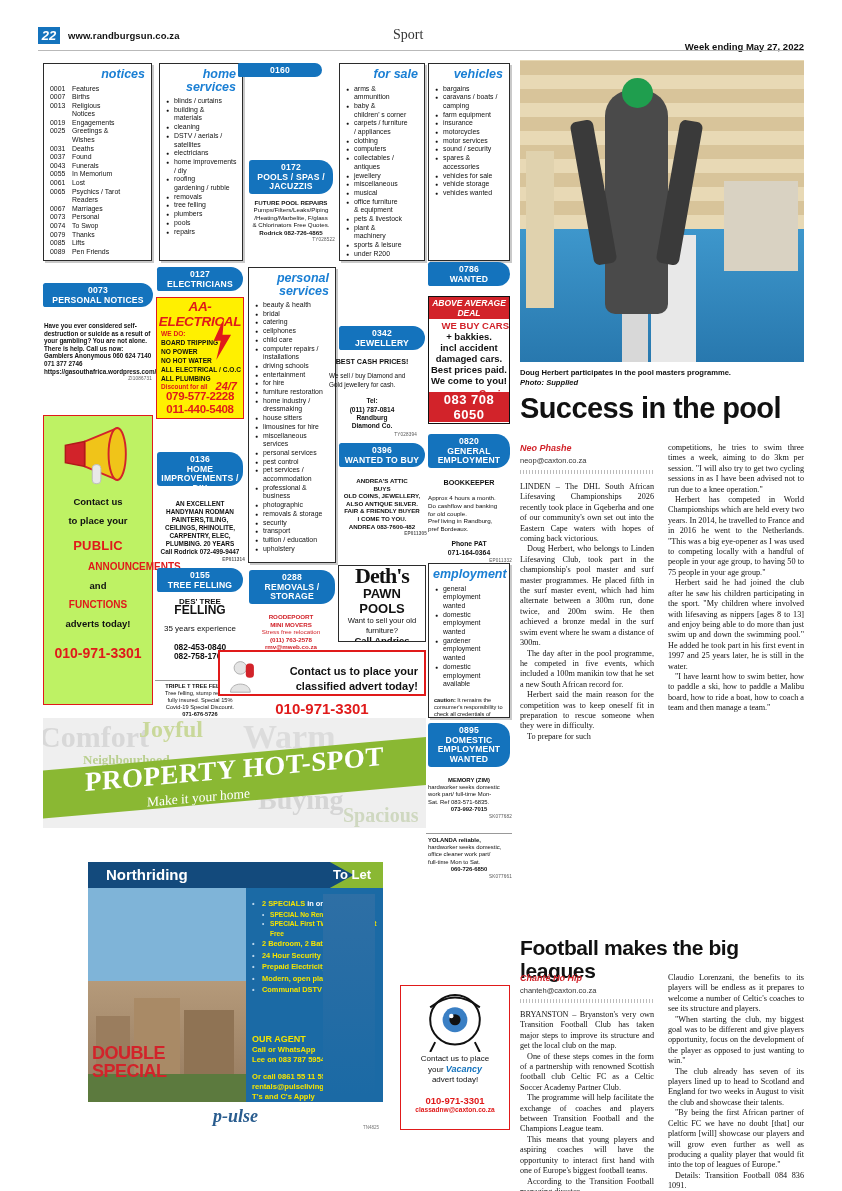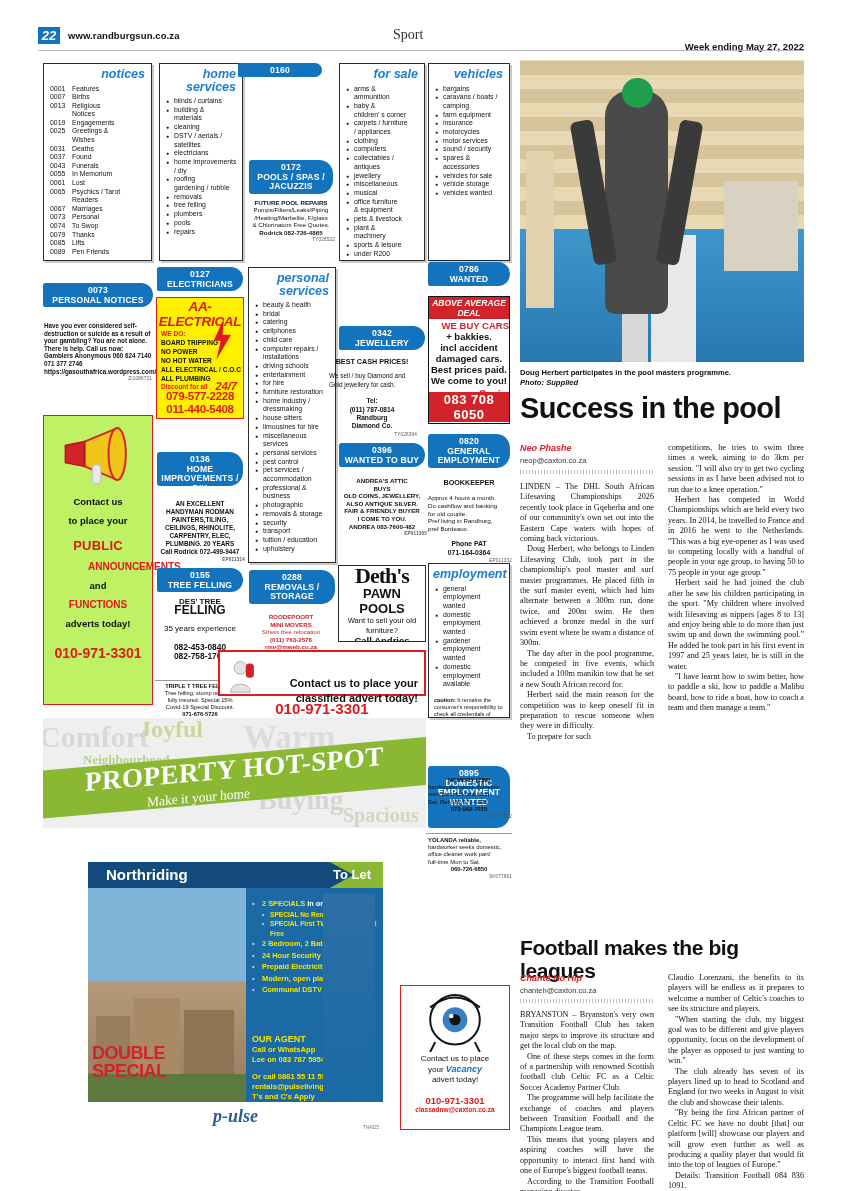--- a/index.html
+++ b/index.html
@@ -553,21 +553,21 @@
         <li>domestic</li>
         <li class="cont">employment</li>
         <li class="cont">available</li>
       </ul>
     <div class="empbox-note" style="margin-top:4px;">
       <b>caution:</b>
       <span>It remains the consumer's responsibility to check all credentials of potential employees before making final employment decisions</span>
     </div>
   </div>
 
-  <div class="pill" style="left:428px;top:723px;width:82px;height:62px;margin-top:43px;">
+  <div class="pill" style="left:428px;top:723px;width:82px;height:44px;">
     <span id="pill-domestic-employment"><span>0895</span><br><span>DOMESTIC</span><br><span>EMPLOYMENT</span><br><span>WANTED</span></span>
   </div>
   <div class="adtxt" style="left:426px;top:777px;width:86px;font-size:5.9px;line-height:7.2px;">
     <b>MEMORY (ZIM)</b>
     <div style="text-align:left;padding-left:2px;">
       <span>hardworker seeks domestic</span><br>
       <span>work part/ full-time Mon-</span><br>
       <span>Sat. Ref 083-571-6835.</span>
     </div>
     <b style="color:#111;">073-992-7015</b>
@@ -583,21 +583,21 @@
     <b>060-726-6850</b>
     <div class="adcode">SK077661</div>
   </div>
 
   <div class="redbox" style="left:218px;top:650px;width:208px;height:46px;">
     <svg viewBox="0 0 40 40" style="position:absolute;left:6px;top:6px;width:36px;height:36px;">
       <circle cx="16" cy="11" r="7" fill="#e4e4e4" stroke="#aaa"></circle>
       <path d="M5 38 C5 26 27 26 27 38 Z" fill="#e4e4e4" stroke="#aaa"></path>
       <rect x="22" y="6" width="9" height="16" rx="4" fill="#d2232a"></rect>
     </svg>
-    <div class="t1" style="padding-top:24px;">Contact us to place your</div>
+    <div class="t1" style="padding-top:12px;">Contact us to place your</div>
     <div class="t1">classified advert today!</div>
   </div>
   <div style="position:absolute;left:262px;top:700px;width:120px;text-align:center;color:#e01a1a;font-weight:bold;font-size:15px;">010-971-3301</div>
 
   <div class="hotspot" style="left:43px;top:718px;width:383px;height:110px;">
     <div class="hs-word" style="left:-4px;top:2px;font-size:30px;">Comfort</div>
     <div class="hs-word" style="left:96px;top:-2px;font-size:24px;color:#c9d89a;">Joyful</div>
     <div class="hs-word" style="left:200px;top:0px;font-size:34px;color:#dcdcdc;">Warm</div>
     <div class="hs-word" style="left:40px;top:34px;font-size:13px;color:#b9cf8e;">Neighbourhood</div>
     <div class="hs-word" style="left:215px;top:66px;font-size:28px;color:#d5d5d5;">Buying</div>

